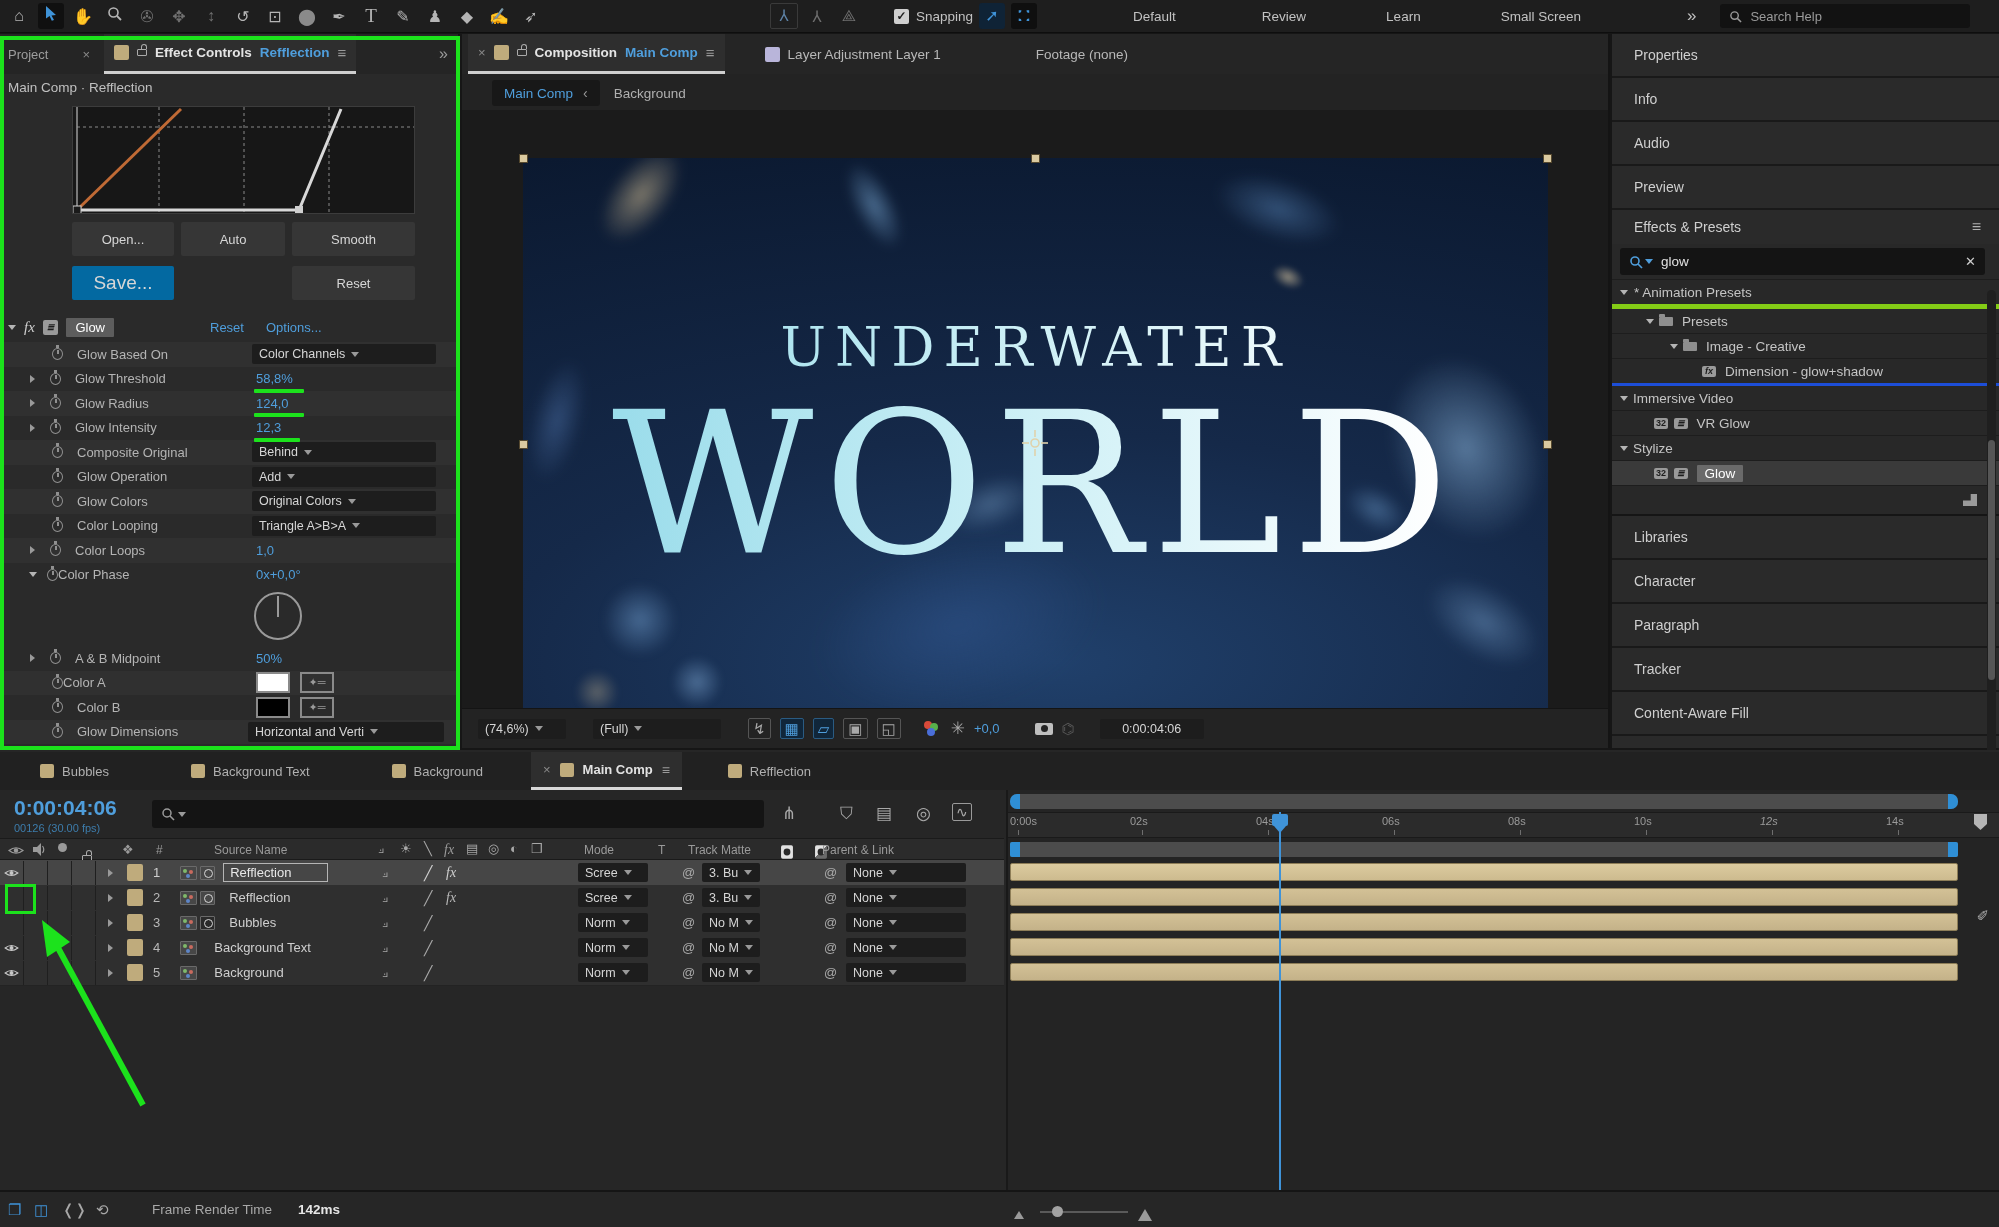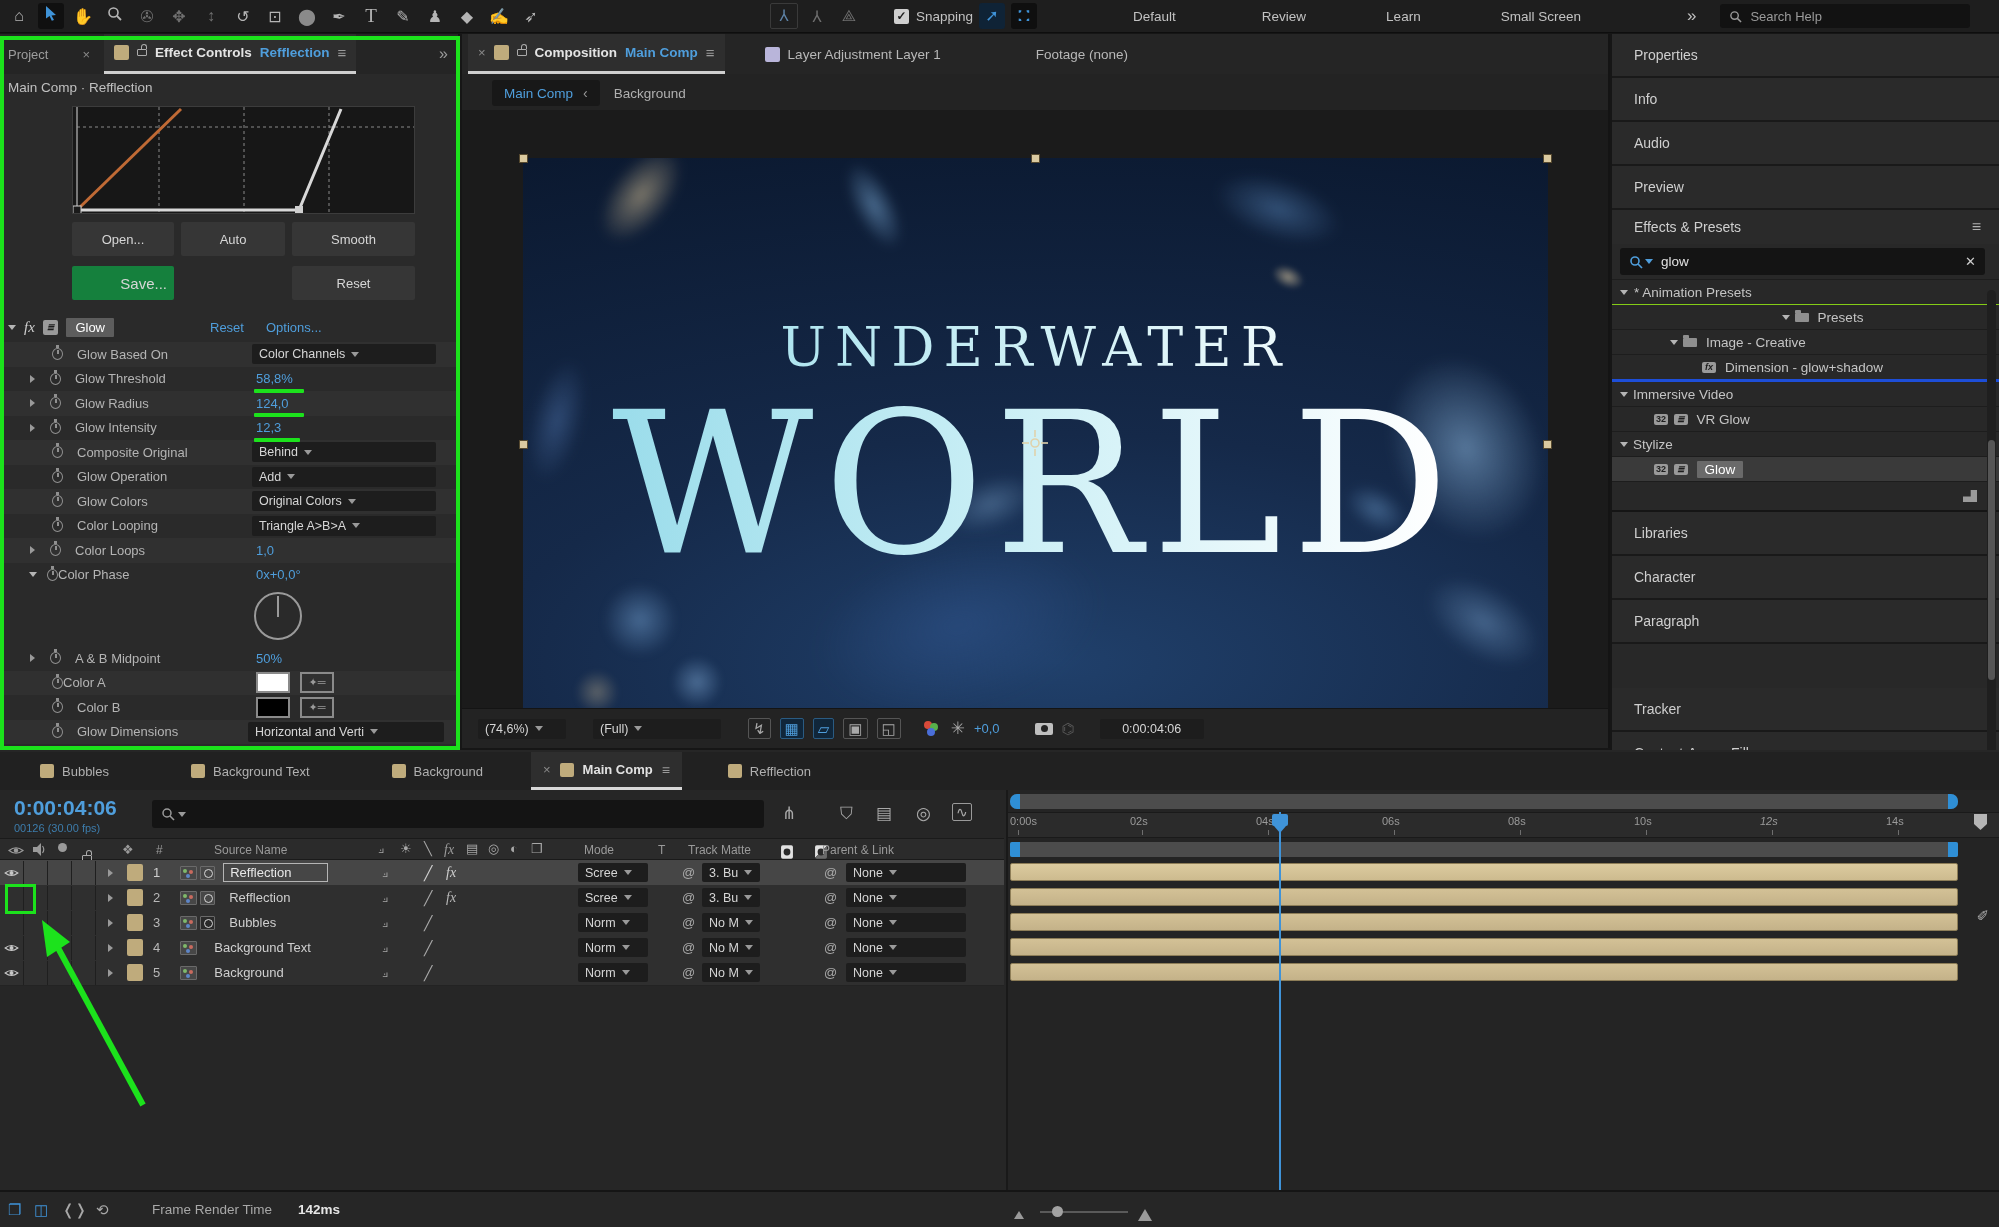--- a/index.html
+++ b/index.html
@@ -132,21 +132,21 @@
 
   <div class="ab dd" style="left:72px;top:188px;width:102px;height:34px;justify-content:center;background:#363636;font-size:13px;">
       <span>Open...</span>
     </div>
   <div class="ab dd" style="left:181px;top:188px;width:104px;height:34px;justify-content:center;background:#363636;font-size:13px;">
       <span>Auto</span>
     </div>
   <div class="ab dd" style="left:292px;top:188px;width:123px;height:34px;justify-content:center;background:#363636;font-size:13px;">
       <span>Smooth</span>
     </div>
-  <div class="ab dd" style="left:72px;top:232px;width:102px;height:34px;justify-content:flex-end;background:#15803d;font-size:15px;">
+  <div class="ab dd" style="left:72px;top:232px;width:102px;height:34px;justify-content:center;background:#0369a1;font-size:19px;">
       <span>Save...</span>
     </div>
   <div class="ab dd" style="left:292px;top:232px;width:123px;height:34px;justify-content:center;background:#363636;font-size:13px;">
       <span>Reset</span>
     </div>
 
   <div class="ab r" style="left:0;top:280px;width:458px;height:26px;">
     <span class="tri-down" style="margin-left:8px;"></span>
     <span style="margin-left:8px;font-family:'Liberation Serif',serif;font-style:italic;font-size:15px;color:#cfcfcf;">fx</span>
     <span class="fxb" style="margin-left:8px;padding:3px 4px;">≣</span>
@@ -387,21 +387,21 @@
     </span>
     <span style="color:#e0e0e0;font-size:13.5px;">glow</span>
     <span style="margin-left:auto;color:#cfcfcf;font-size:13px;">✕</span>
   </div>
 
   <div style="font-size:13.5px;color:#c4c4c4;">
     <div class="r" style="height:24px;border-top:1px solid #1d1d1d;">
       <span class="tri-down" style="margin-left:8px;"></span>
         <span style="margin-left:6px;">* Animation Presets</span>
     </div>
-    <div class="r" style="height:24px;border-top:1px solid #84cc16;justify-content:center;">
+    <div class="r" style="height:24px;border-top:5px solid #84cc16;">
       <span class="tri-down" style="margin-left:34px;"></span>
         <span class="folder" style="margin-left:5px;"></span>
         <span style="margin-left:9px;">Presets</span>
     </div>
     <div class="r" style="height:24px;border-top:1px solid #1d1d1d;">
       <span class="tri-down" style="margin-left:58px;"></span>
         <span class="folder" style="margin-left:5px;"></span>
         <span style="margin-left:9px;">Image - Creative</span>
     </div>
     <div class="r" style="height:24px;border-top:1px solid #1d1d1d;">
@@ -433,21 +433,21 @@
 
   <div class="panelrow" style="height:42px;">
       <span>Libraries</span>
     </div>
   <div class="panelrow" style="height:42px;">
       <span>Character</span>
     </div>
   <div class="panelrow" style="height:42px;">
       <span>Paragraph</span>
     </div>
-  <div class="panelrow" style="height:42px;margin-top:44px;">
+  <div class="panelrow" style="height:42px;">
       <span>Tracker</span>
     </div>
   <div class="panelrow" style="height:42px;">
       <span>Content-Aware Fill</span>
     </div>
   <div class="panelrow" style="height:12px;border-bottom:none;"></div>
 
   <div class="ab" style="right:3px;top:256px;width:9px;height:470px;background:#1f1f1f;border-radius:5px;">
     <div class="ab" style="left:1px;top:150px;width:7px;height:240px;background:#565656;border-radius:4px;"></div>
   </div>

